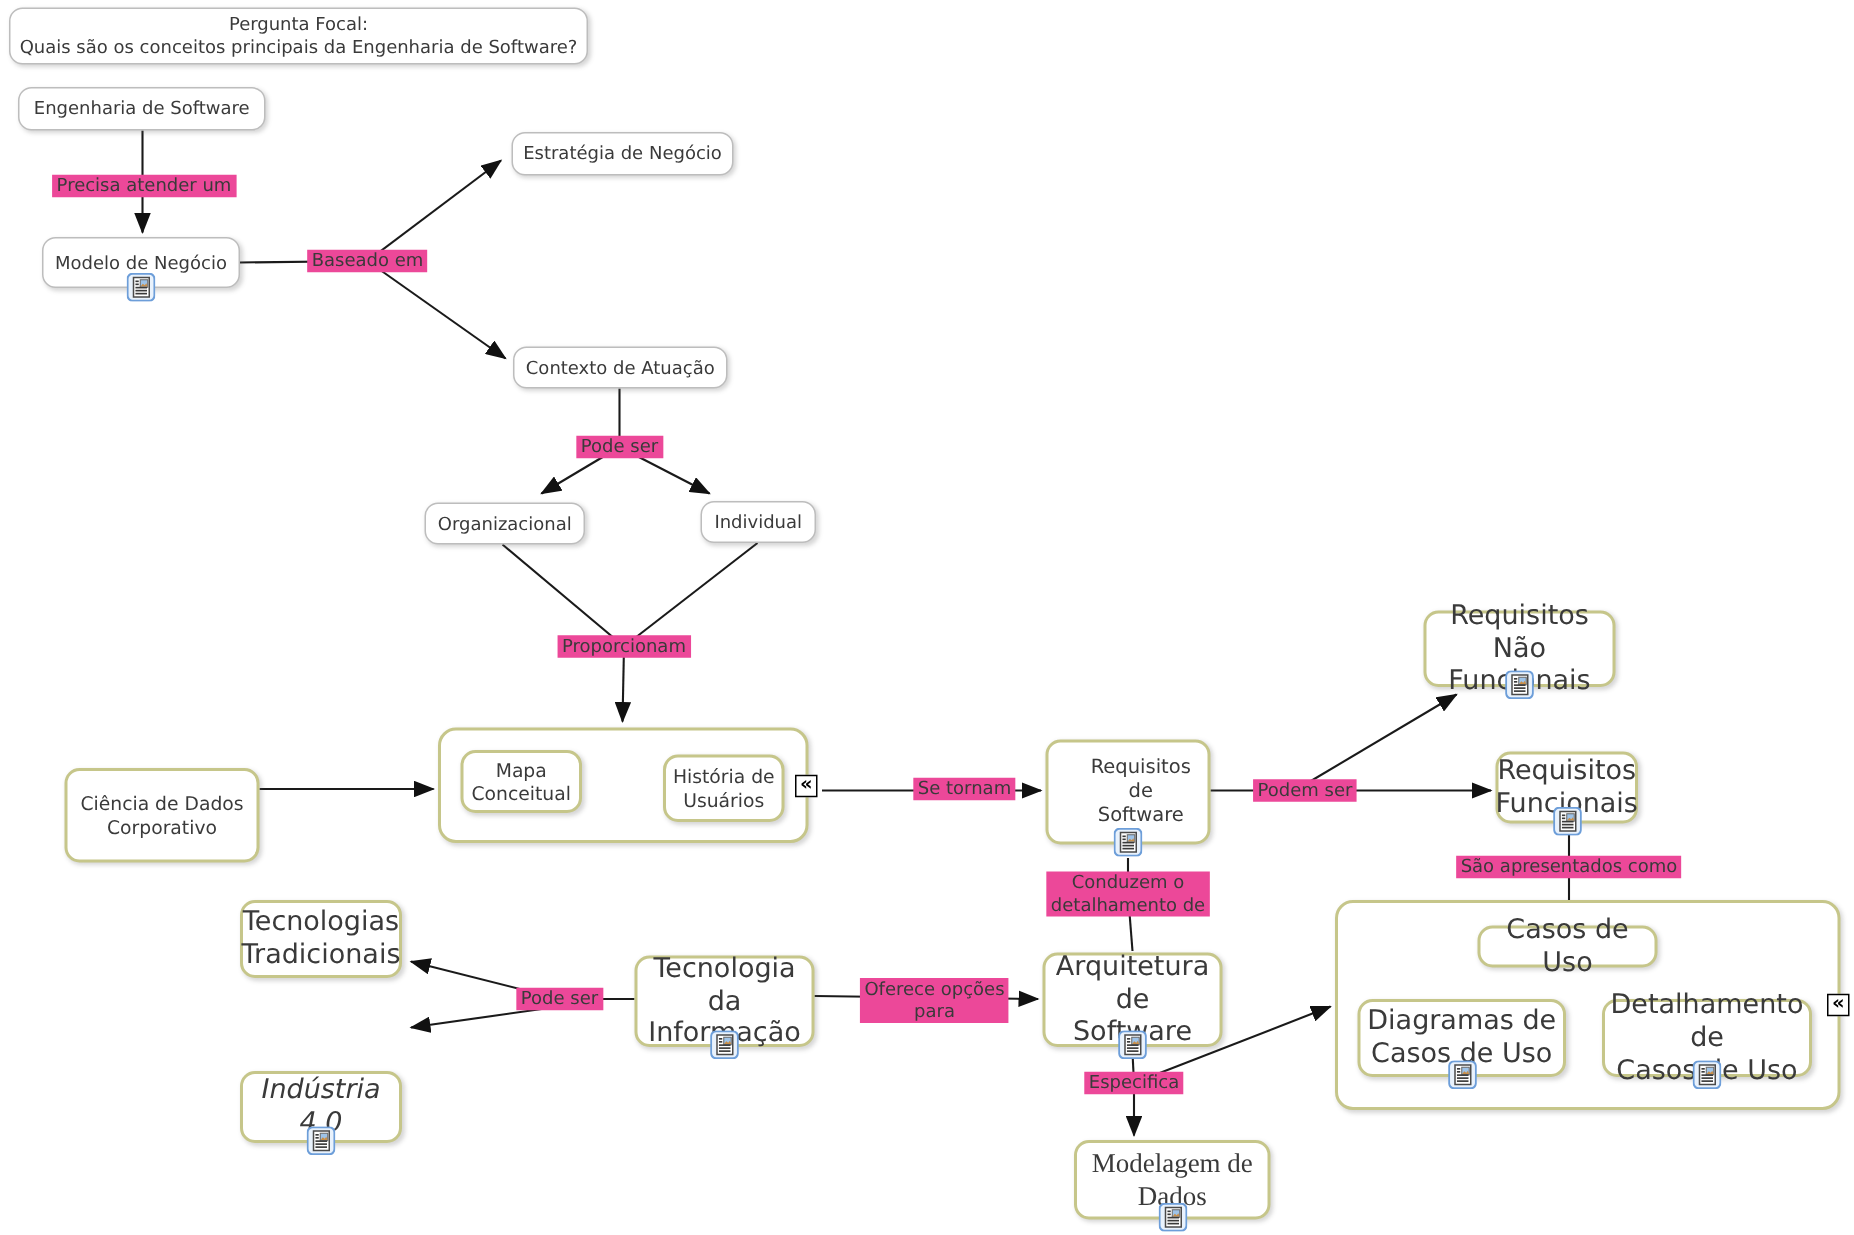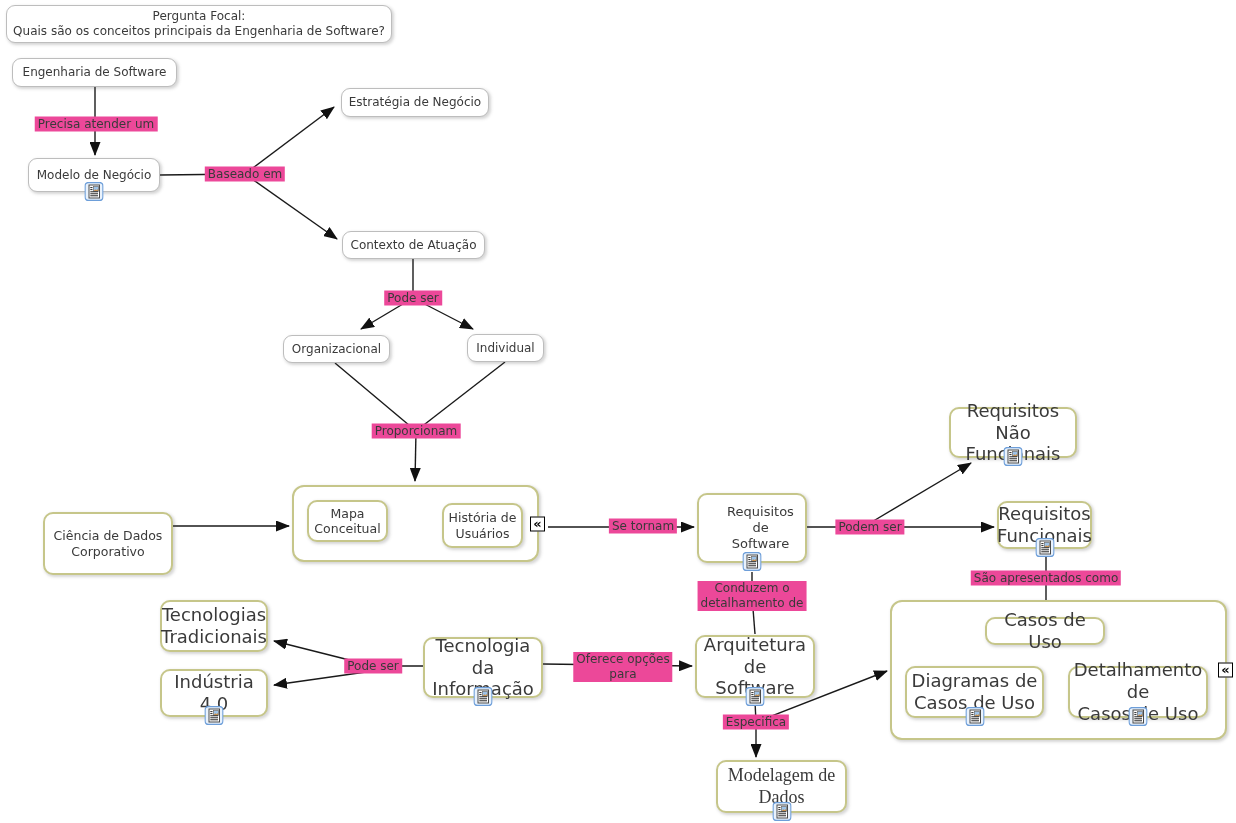--- a/index.html
+++ b/index.html
@@ -228,21 +228,21 @@
     <rect x="5.8" y="7" width="2.2" height="1.1" fill="#3a3a3a"></rect>
     <rect x="5.8" y="9.2" width="7.7" height="1.1" fill="#3a3a3a"></rect>
     <rect x="5.8" y="11.2" width="7.7" height="1.1" fill="#3a3a3a"></rect>
     <rect x="5.8" y="13.2" width="7.7" height="1.1" fill="#3a3a3a"></rect>
   </svg>
     </div>
     <div class="node olive" style="left: 160px; top: 600px; width: 108px; height: 52px;">
       <span class="node-label">Tecnologias
 Tradicionais</span>
     </div>
-    <div class="node olive" style="left: 160px; top: 669px; width: 108px; height: 48px;">
+    <div class="node olive" style="left: 160px; top: 714px; width: 108px; height: 48px; font-style: italic;">
       <span class="node-label">Indústria 4.0</span>
       <svg class="res-icon" width="19" height="19" viewBox="0 0 19 19">
     <rect x="0.5" y="0.5" width="18" height="18" rx="3.5" fill="#e9f2fc" stroke="#6d9ed9" stroke-width="1.4"></rect>
     <rect x="4.5" y="3" width="10.5" height="13" fill="#ffffff" stroke="#4a4a4a" stroke-width="1"></rect>
     <rect x="9" y="4.5" width="5" height="5" fill="#9ec3e8" stroke="#6b6b6b" stroke-width="0.7"></rect>
     <path d="M9.2 9 l1.5-1.8 1.3 1 1-1.3 1 2.1z" fill="#c98f4a"></path>
     <rect x="5.8" y="5" width="2.2" height="1.1" fill="#3a3a3a"></rect>
     <rect x="5.8" y="7" width="2.2" height="1.1" fill="#3a3a3a"></rect>
     <rect x="5.8" y="9.2" width="7.7" height="1.1" fill="#3a3a3a"></rect>
     <rect x="5.8" y="11.2" width="7.7" height="1.1" fill="#3a3a3a"></rect>

